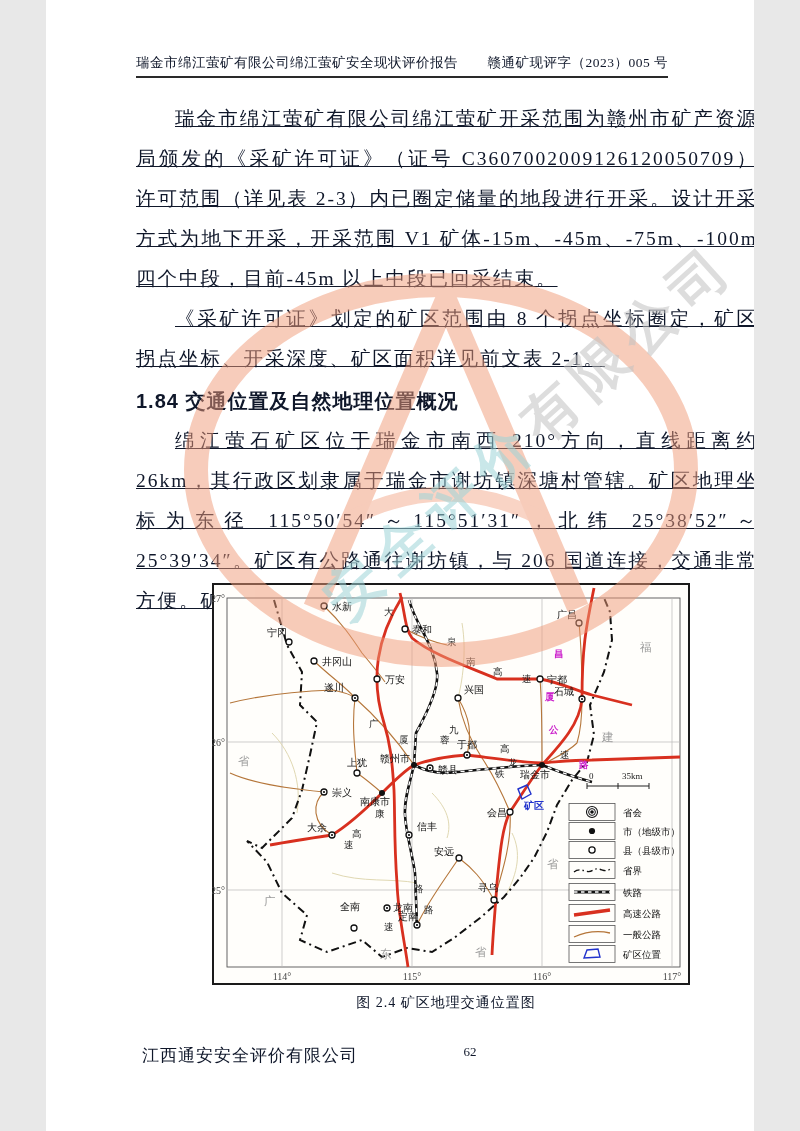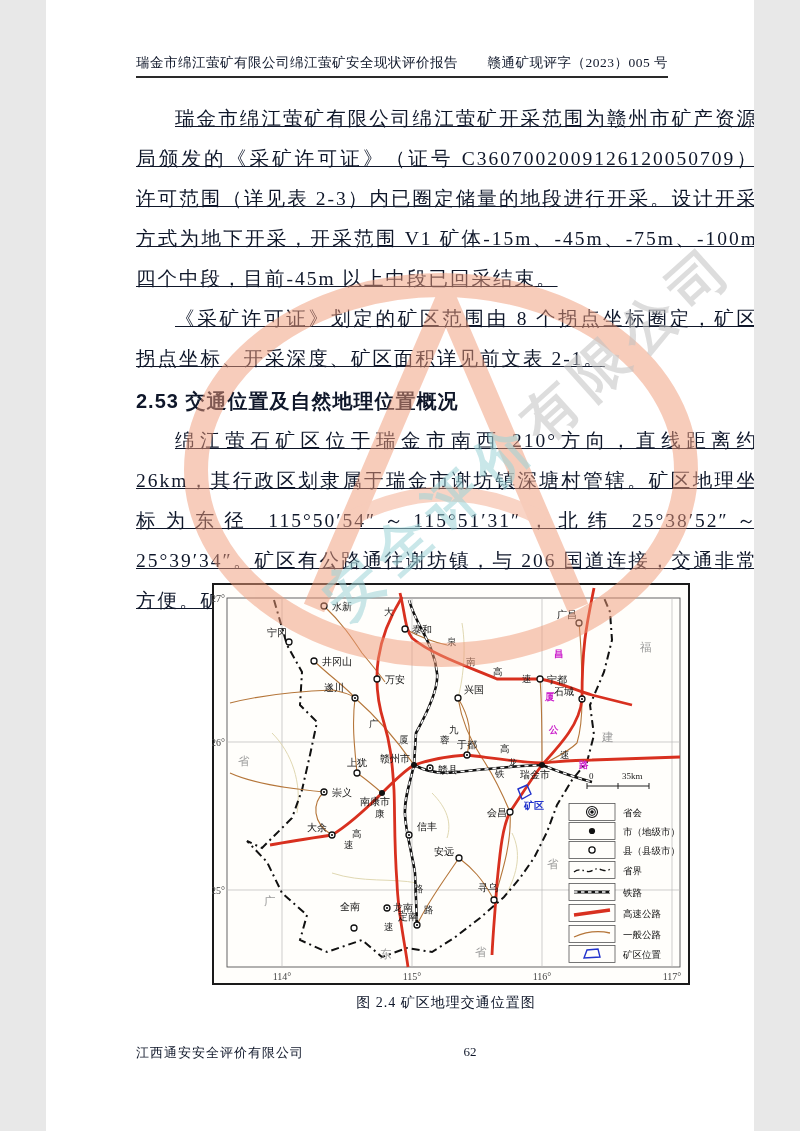--- a/index.html
+++ b/index.html
@@ -8,21 +8,21 @@
   .hdr{position:absolute;top:54px;left:90px;right:86px;display:flex;justify-content:space-between;
        font-size:13.5px;letter-spacing:.5px;}
   .hdr-rule{position:absolute;top:76px;left:90px;right:86px;border-bottom:2px solid #2a2a2a;height:0;}
   .content{position:absolute;left:90px;top:99px;width:622px;z-index:1;}
   .content p{margin:0;font-size:19.5px;line-height:40px;text-align:justify;text-indent:2em;letter-spacing:2px;text-decoration:underline;}
   .content h2{margin:2px 0 0 0;font-size:20px;line-height:40px;font-weight:bold;
               font-family:"Liberation Sans","DejaVu Sans",sans-serif;letter-spacing:1px;}
   .figure{position:absolute;left:166px;top:583px;z-index:2;}
   .caption{position:absolute;top:994px;left:0;width:800px;text-align:center;font-weight:normal;
            font-size:14px;letter-spacing:1px;z-index:2;}
-  .footer-company{position:absolute;top:1044px;left:90px;font-size:13px;letter-spacing:1px;}
+  .footer-company{position:absolute;top:1044px;left:96px;font-size:17px;letter-spacing:1px;}
   .footer-page{position:absolute;top:1044px;left:0;width:800px;text-align:center;font-size:13px;padding-left:24px;}
   .watermark{position:absolute;top:0;left:0;z-index:5;pointer-events:none;}
   
   .ax{font:10px "Liberation Serif",serif;fill:#444;}
   .city{font:10px "Liberation Serif",serif;fill:#111;}
   .rl{font:9.5px "Liberation Serif",serif;fill:#222;}
   .pk{font:bold 9.5px "Liberation Serif",serif;}
   .pv{font:11.5px "Liberation Serif",serif;}
   .lg{font:9.5px "Liberation Serif",serif;fill:#111;}
   .mlab{font:bold 10px "Liberation Serif",serif;}
@@ -36,21 +36,21 @@
 
   <div class="hdr">
     <span>瑞金市绵江萤矿有限公司绵江萤矿安全现状评价报告</span>
     <span>赣通矿现评字（2023）005 号</span>
   </div>
   <div class="hdr-rule"></div>
 
   <div class="content">
     <p>瑞金市绵江萤矿有限公司绵江萤矿开采范围为赣州市矿产资源局颁发的《采矿许可证》（证号 C3607002009126120050709）许可范围（详见表 2-3）内已圈定储量的地段进行开采。设计开采方式为地下开采，开采范围 V1 矿体-15m、-45m、-75m、-100m 四个中段，目前-45m 以上中段已回采结束。</p>
     <p>《采矿许可证》划定的矿区范围由 8 个拐点坐标圈定，矿区拐点坐标、开采深度、矿区面积详见前文表 2-1。</p>
-    <h2>2.53 交通位置及自然地理位置概况</h2>
+    <h2>1.84 交通位置及自然地理位置概况</h2>
     <p>绵江萤石矿区位于瑞金市南西 210°方向，直线距离约 26km，其行政区划隶属于瑞金市谢坊镇深塘村管辖。矿区地理坐标为东径 115°50′54″～115°51′31″，北纬 25°38′52″～25°39′34″。矿区有公路通往谢坊镇，与 206 国道连接，交通非常方便。矿区地理交通位置见图 2.4。</p>
   </div>
 
   <div class="figure">
     <svg id="map-svg" width="478" height="402" viewBox="0 0 478 402" xmlns="http://www.w3.org/2000/svg">
 
       <rect x="0" y="0" width="478" height="402" fill="#fffefb"></rect>
       <rect x="1" y="1" width="476" height="400" fill="none" stroke="#1a1a1a" stroke-width="2"></rect>
       <rect x="15" y="15" width="453" height="369" fill="none" stroke="#555" stroke-width="0.9"></rect>
 

